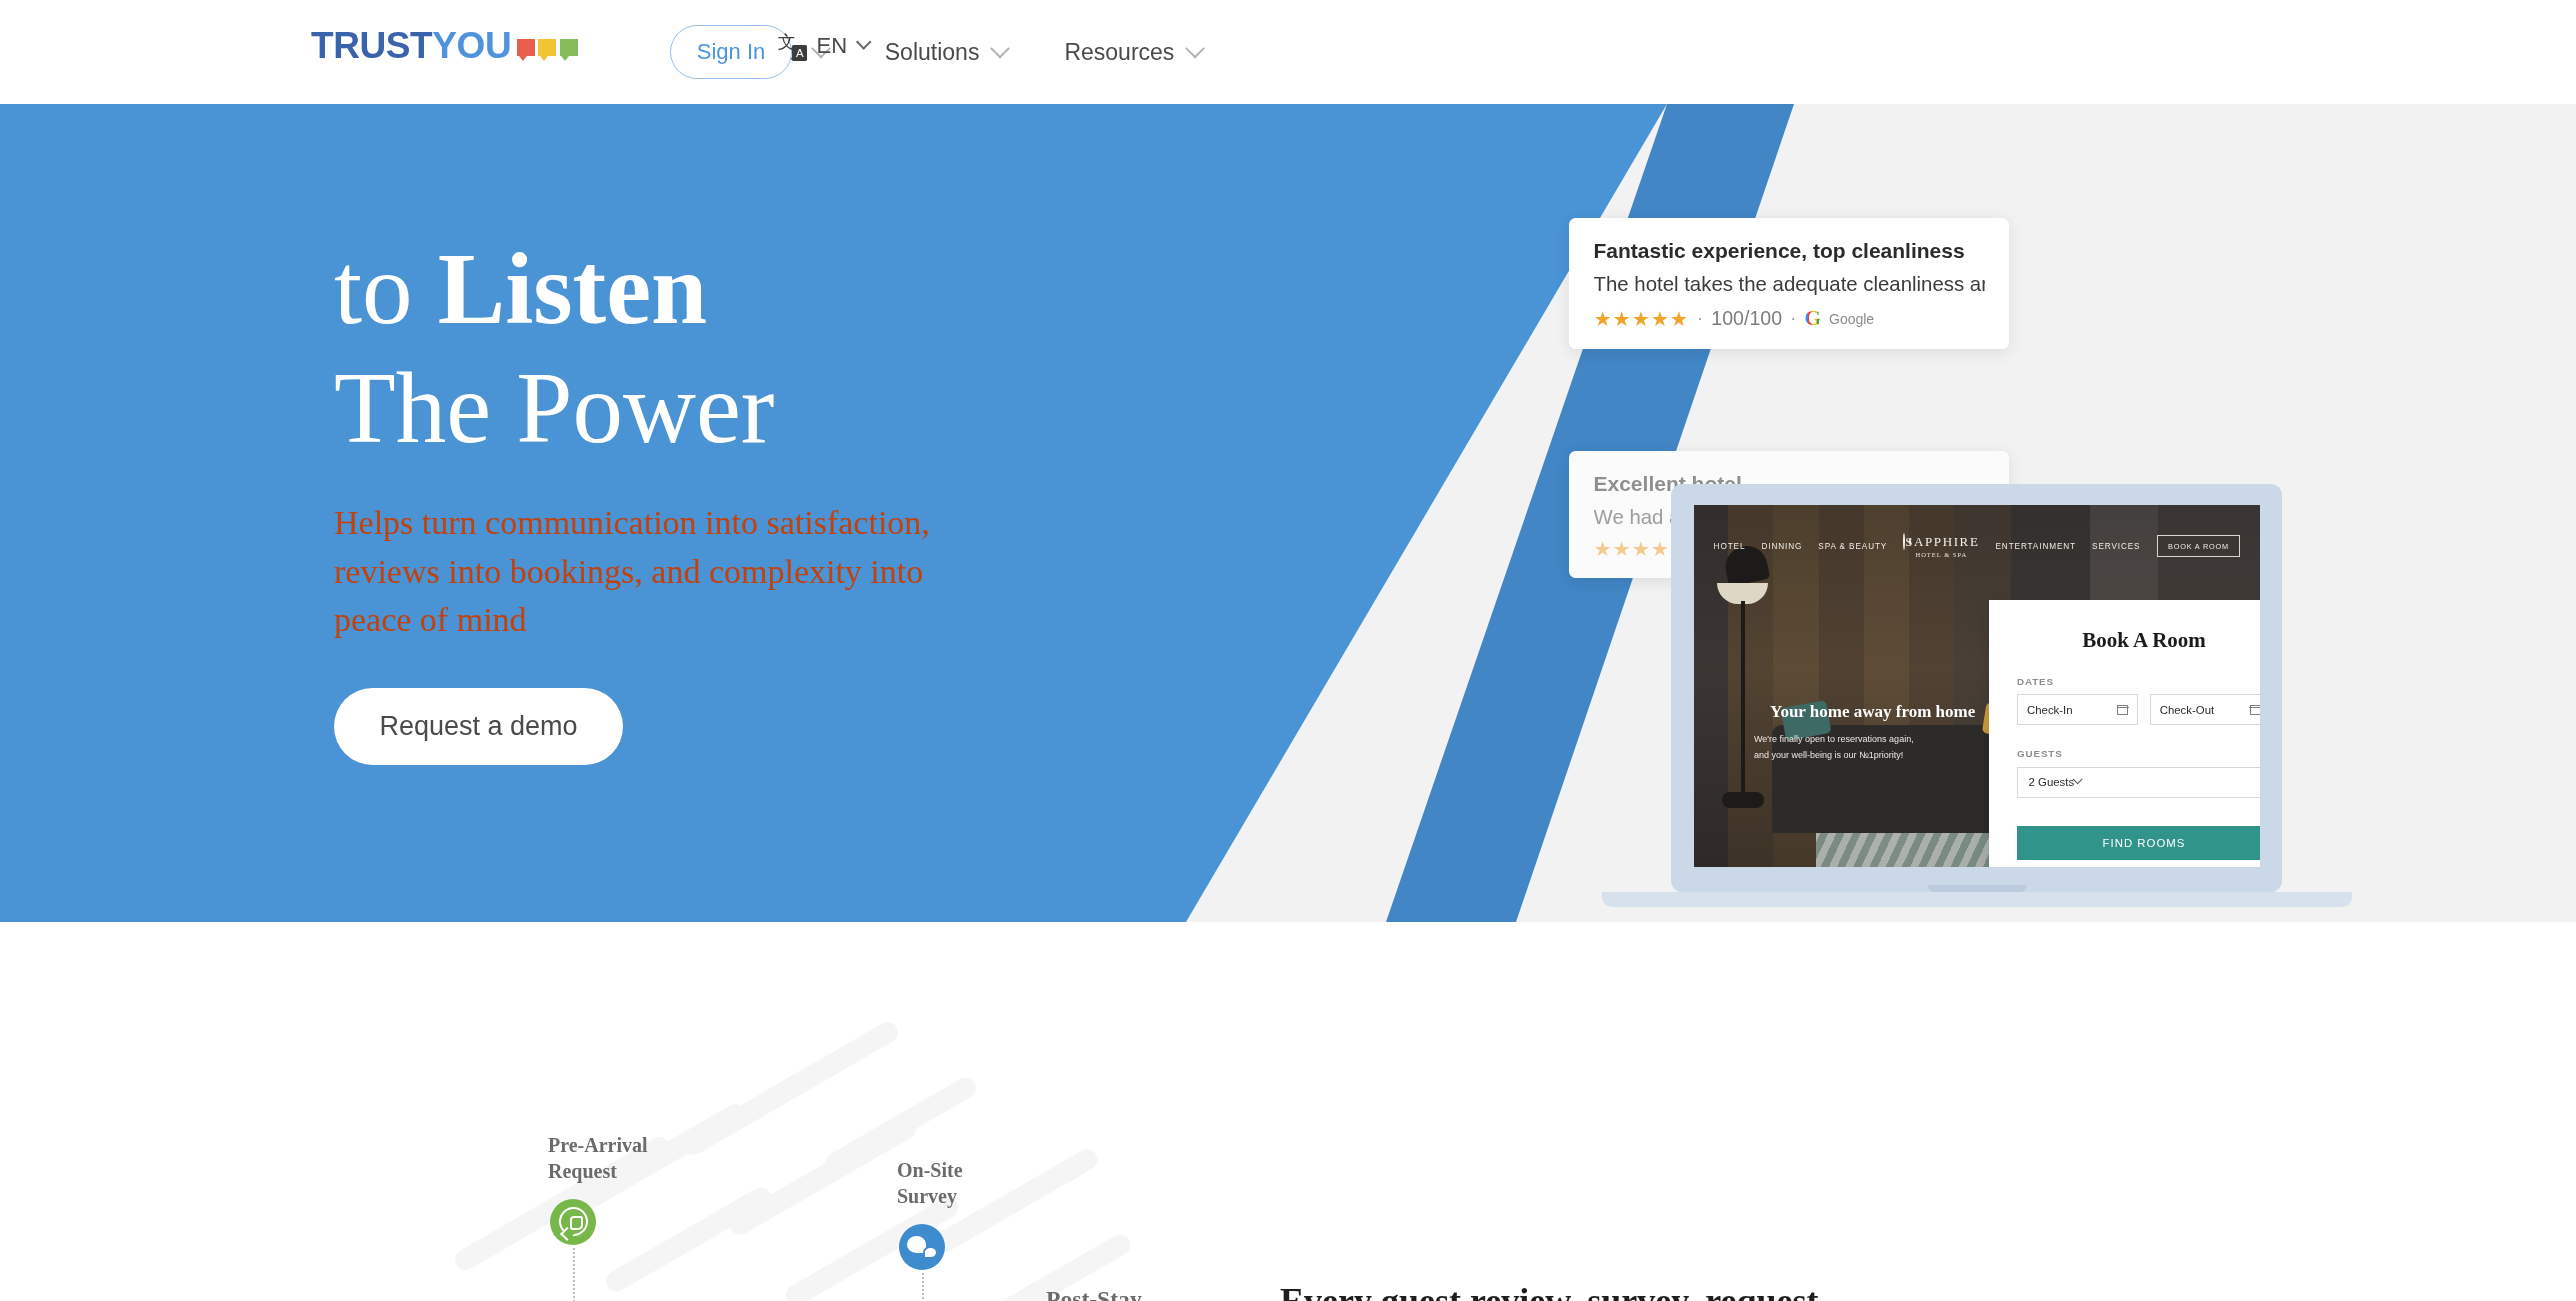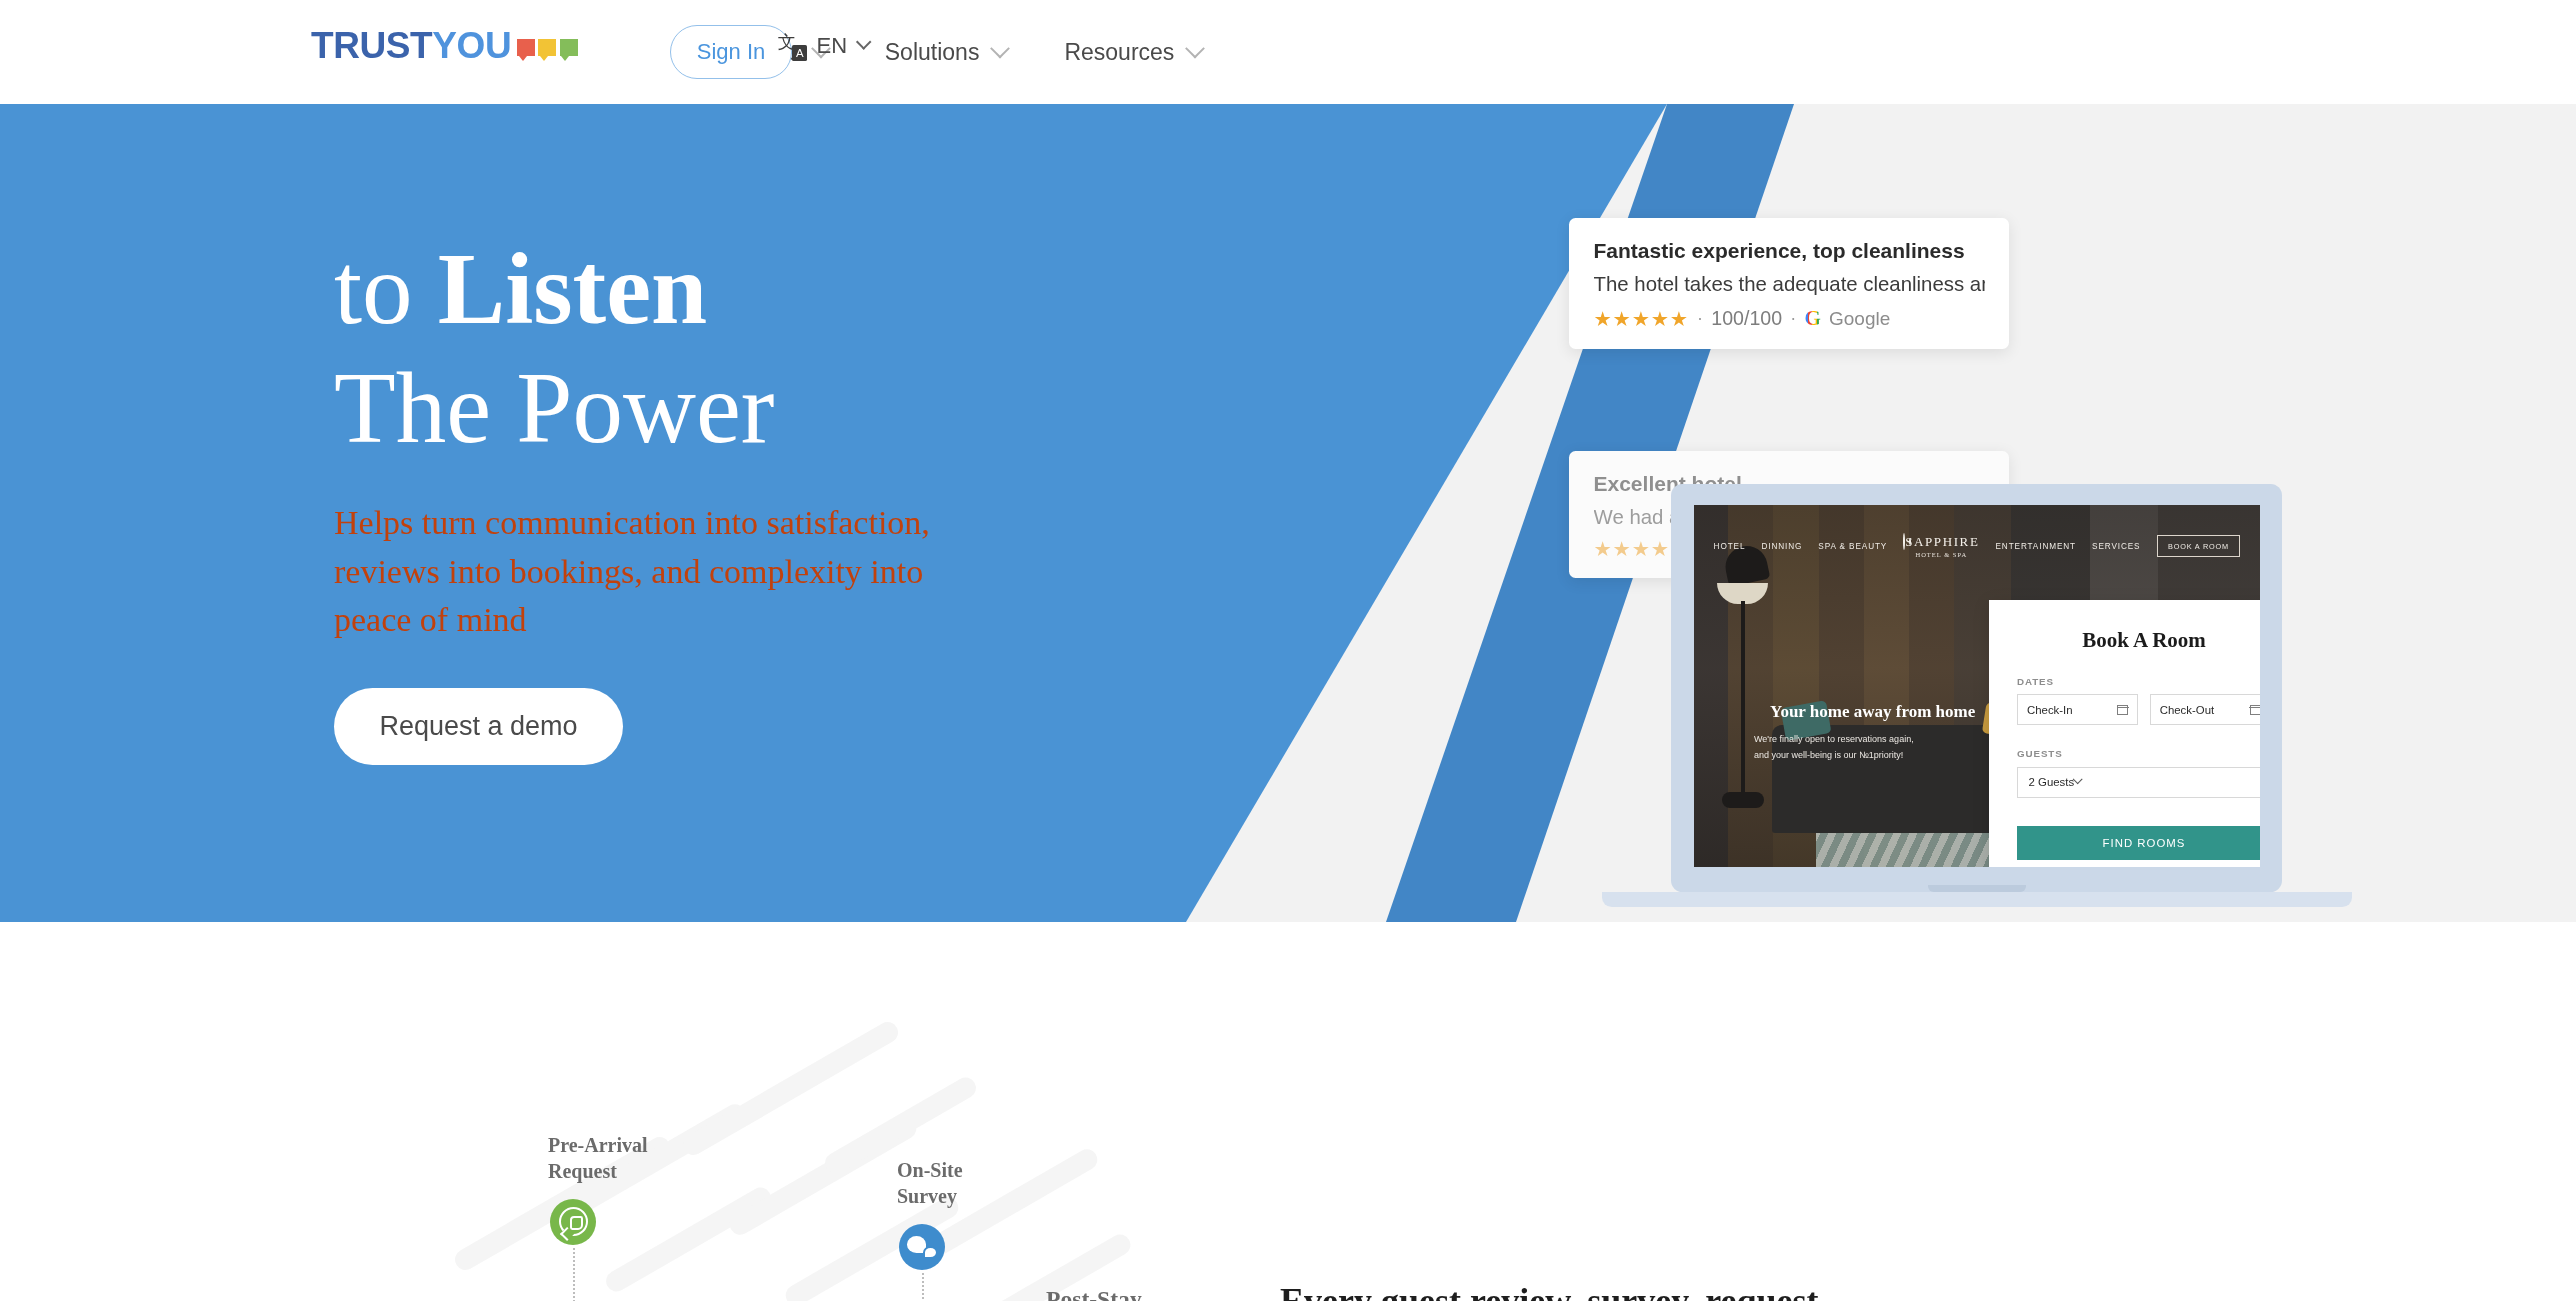--- a/index.html
+++ b/index.html
@@ -83,21 +83,21 @@
   .rc-title { font-size: 21px; font-weight: bold; color:#2b2b2b; font-family:"Liberation Sans", sans-serif; }
   .rcard-2 .rc-title { color:#8f8f8f; font-weight: bold; }
   .rc-body { font-size: 20.4px; color:#3c3c3c; margin-top: 9.8px; white-space: nowrap; overflow:hidden; }
   .rcard-2 .rc-body { color:#9d9d9d; }
   .rc-meta { display:flex; align-items:center; gap: 8.2px; margin-top: 10.6px; }
   .stars { color:#f0a52a; font-size: 20.4px; letter-spacing: 0.8px; line-height:1; }
   .rcard-2 .stars { color:#f3cb8d; }
   .rc-dot { color:#9a9a9a; font-size: 18px; }
   .rc-score { font-size: 19.6px; color:#7d7d7d; }
   .gicon { font-size: 21px; font-weight: bold; font-family:"Liberation Serif", serif; background: linear-gradient(90deg,#4285f4 0 25%, #ea4335 25% 50%, #fbbc05 50% 75%, #34a853 75% 100%); -webkit-background-clip: text; background-clip: text; color: transparent; }
-  .rc-src { font-size: 19px; color:#8c8c8c; }
+  .rc-src { font-size: 14px; color:#8c8c8c; }
 
   
   .laptop { position:absolute; left: 1671px; top: 380px; width: 611px; z-index: 20; }
   .laptop-body { width: 611px; height: 408px; background:#cbd8e8; border-radius: 11.4px; padding: 21px 23px 24.5px 23px; }
   .screen { width: 566px; height: 362px; background:#3b3733; overflow:hidden; position:relative; }
   .laptop-base { width: 750px; height: 14.7px; background:#d7e1ee; border-radius: 0 0 9.8px 9.8px; margin-left: -69px; }
   .laptop-notch { position:absolute; left: 50%; transform: translateX(-50%); bottom: 14.7px; width: 98px; height: 7.3px; background:#bccbdd; border-radius: 0 0 5.7px 5.7px; }
 
   
   .hotelsite { position:absolute; inset:0; background:

